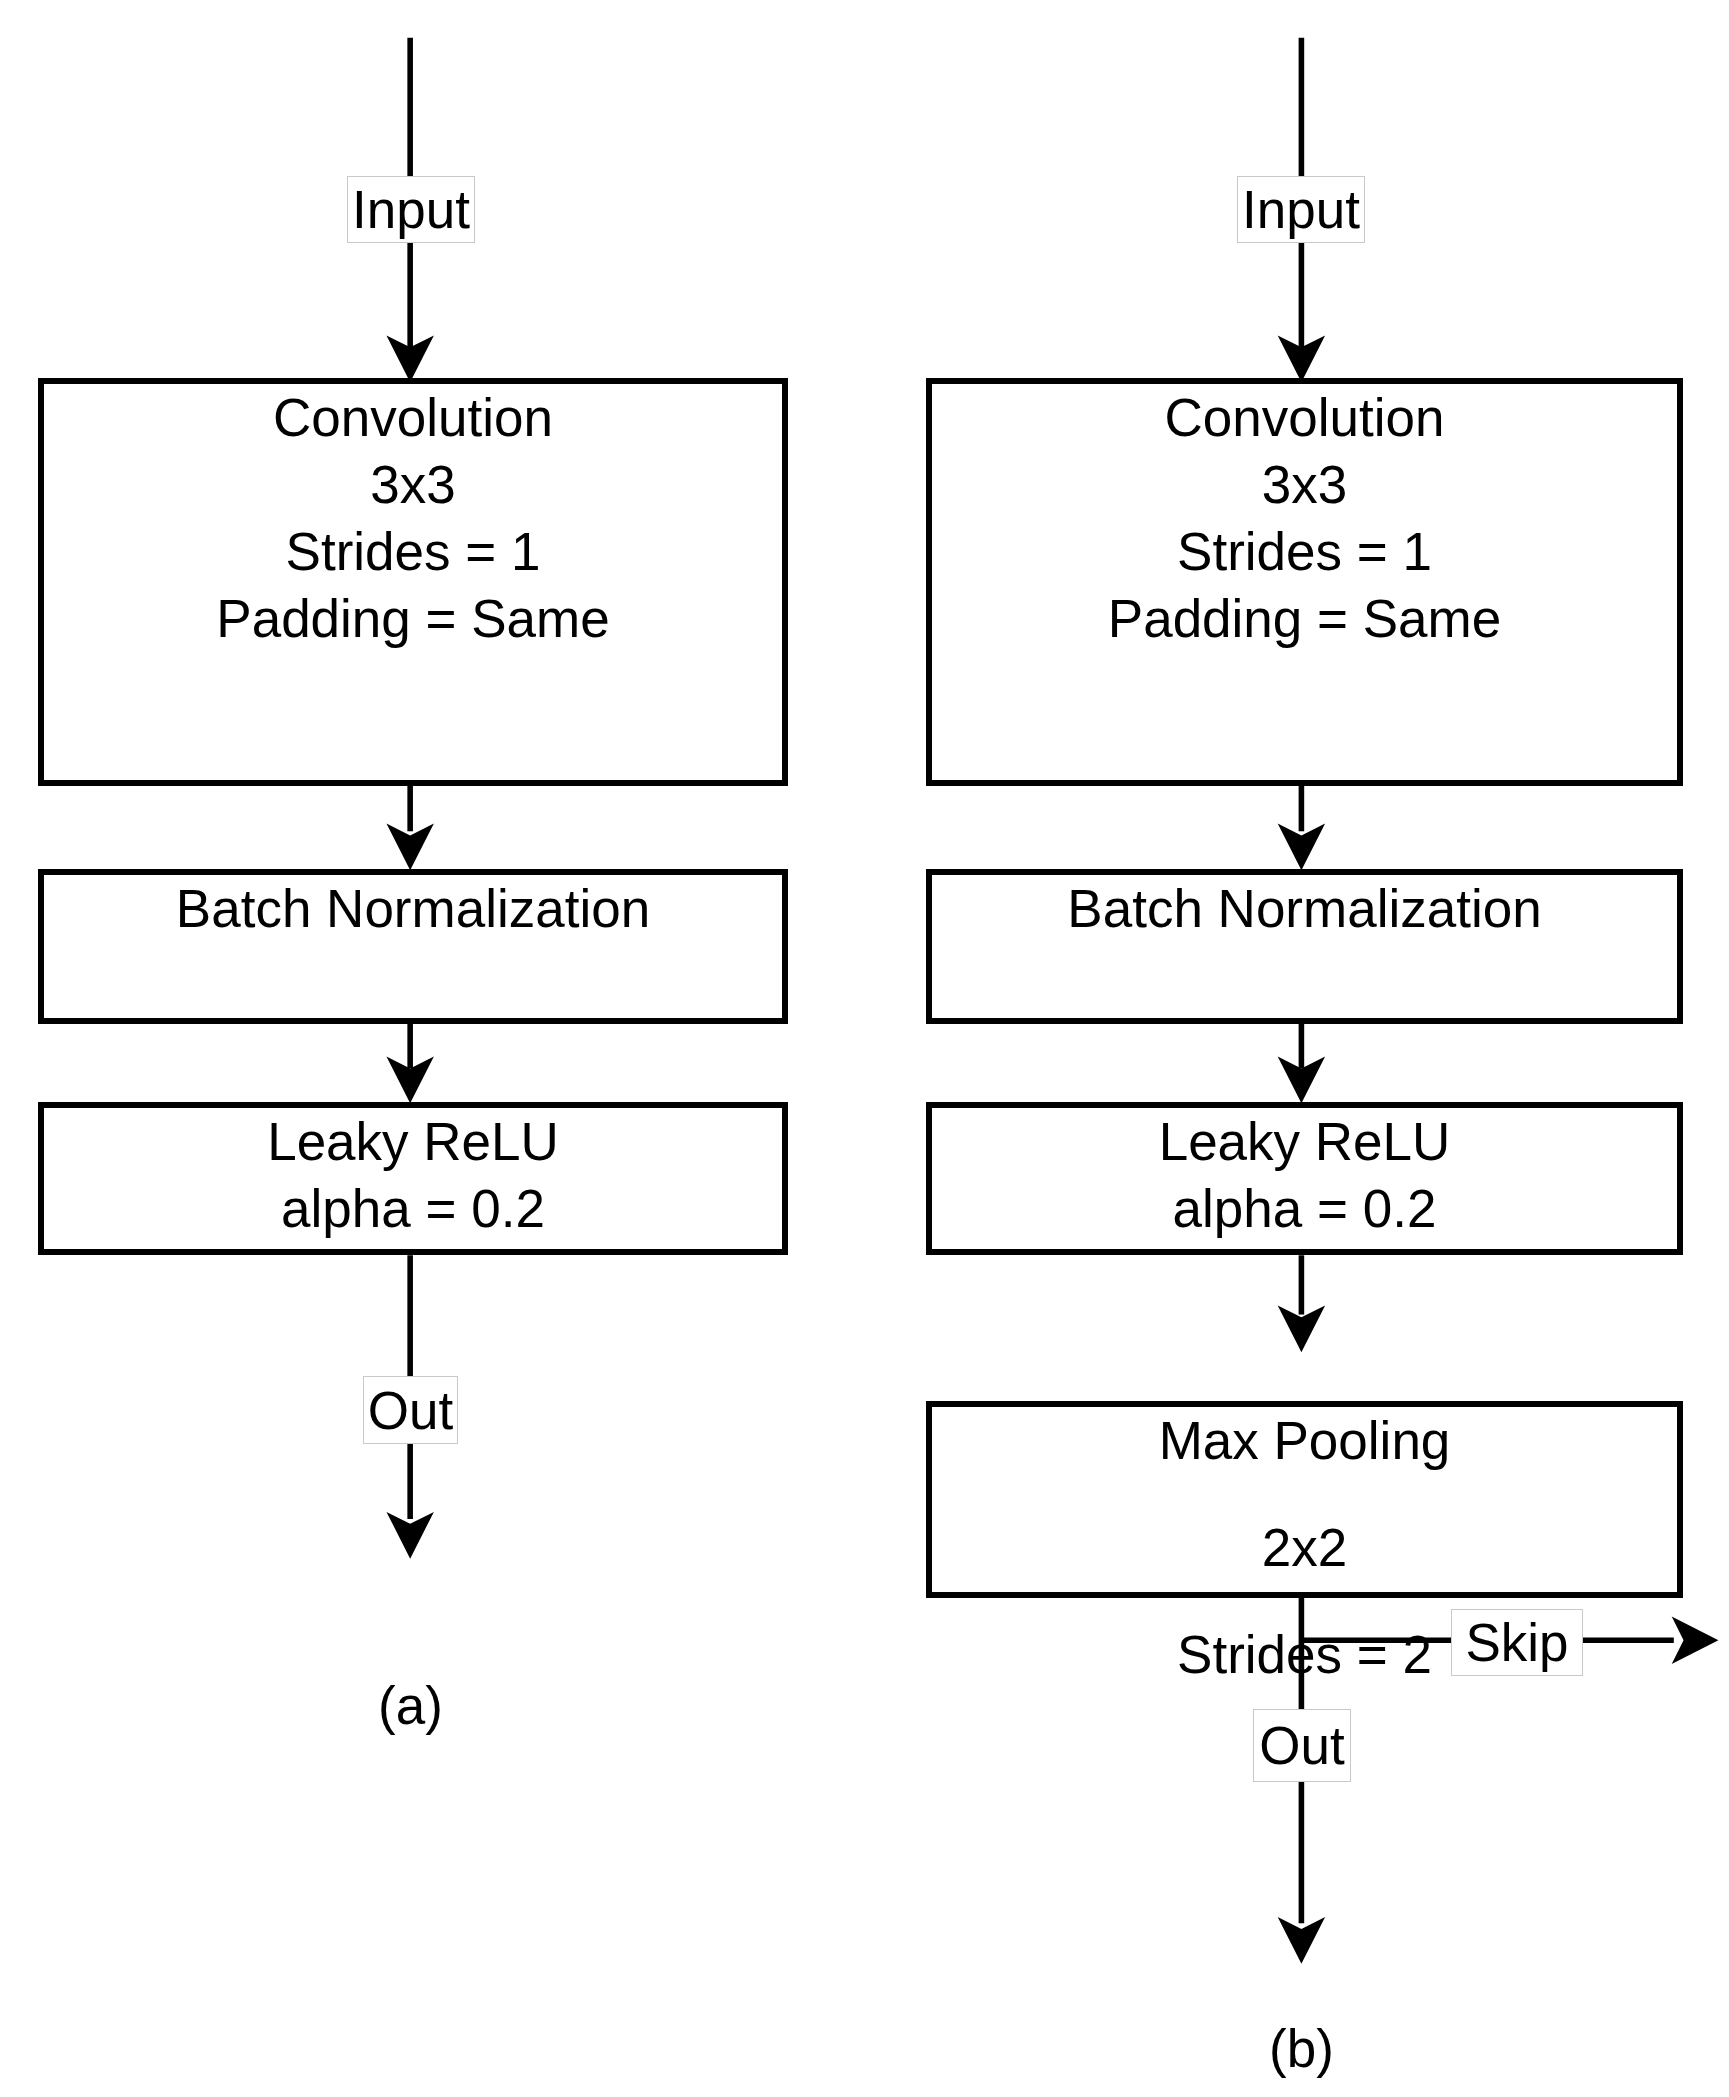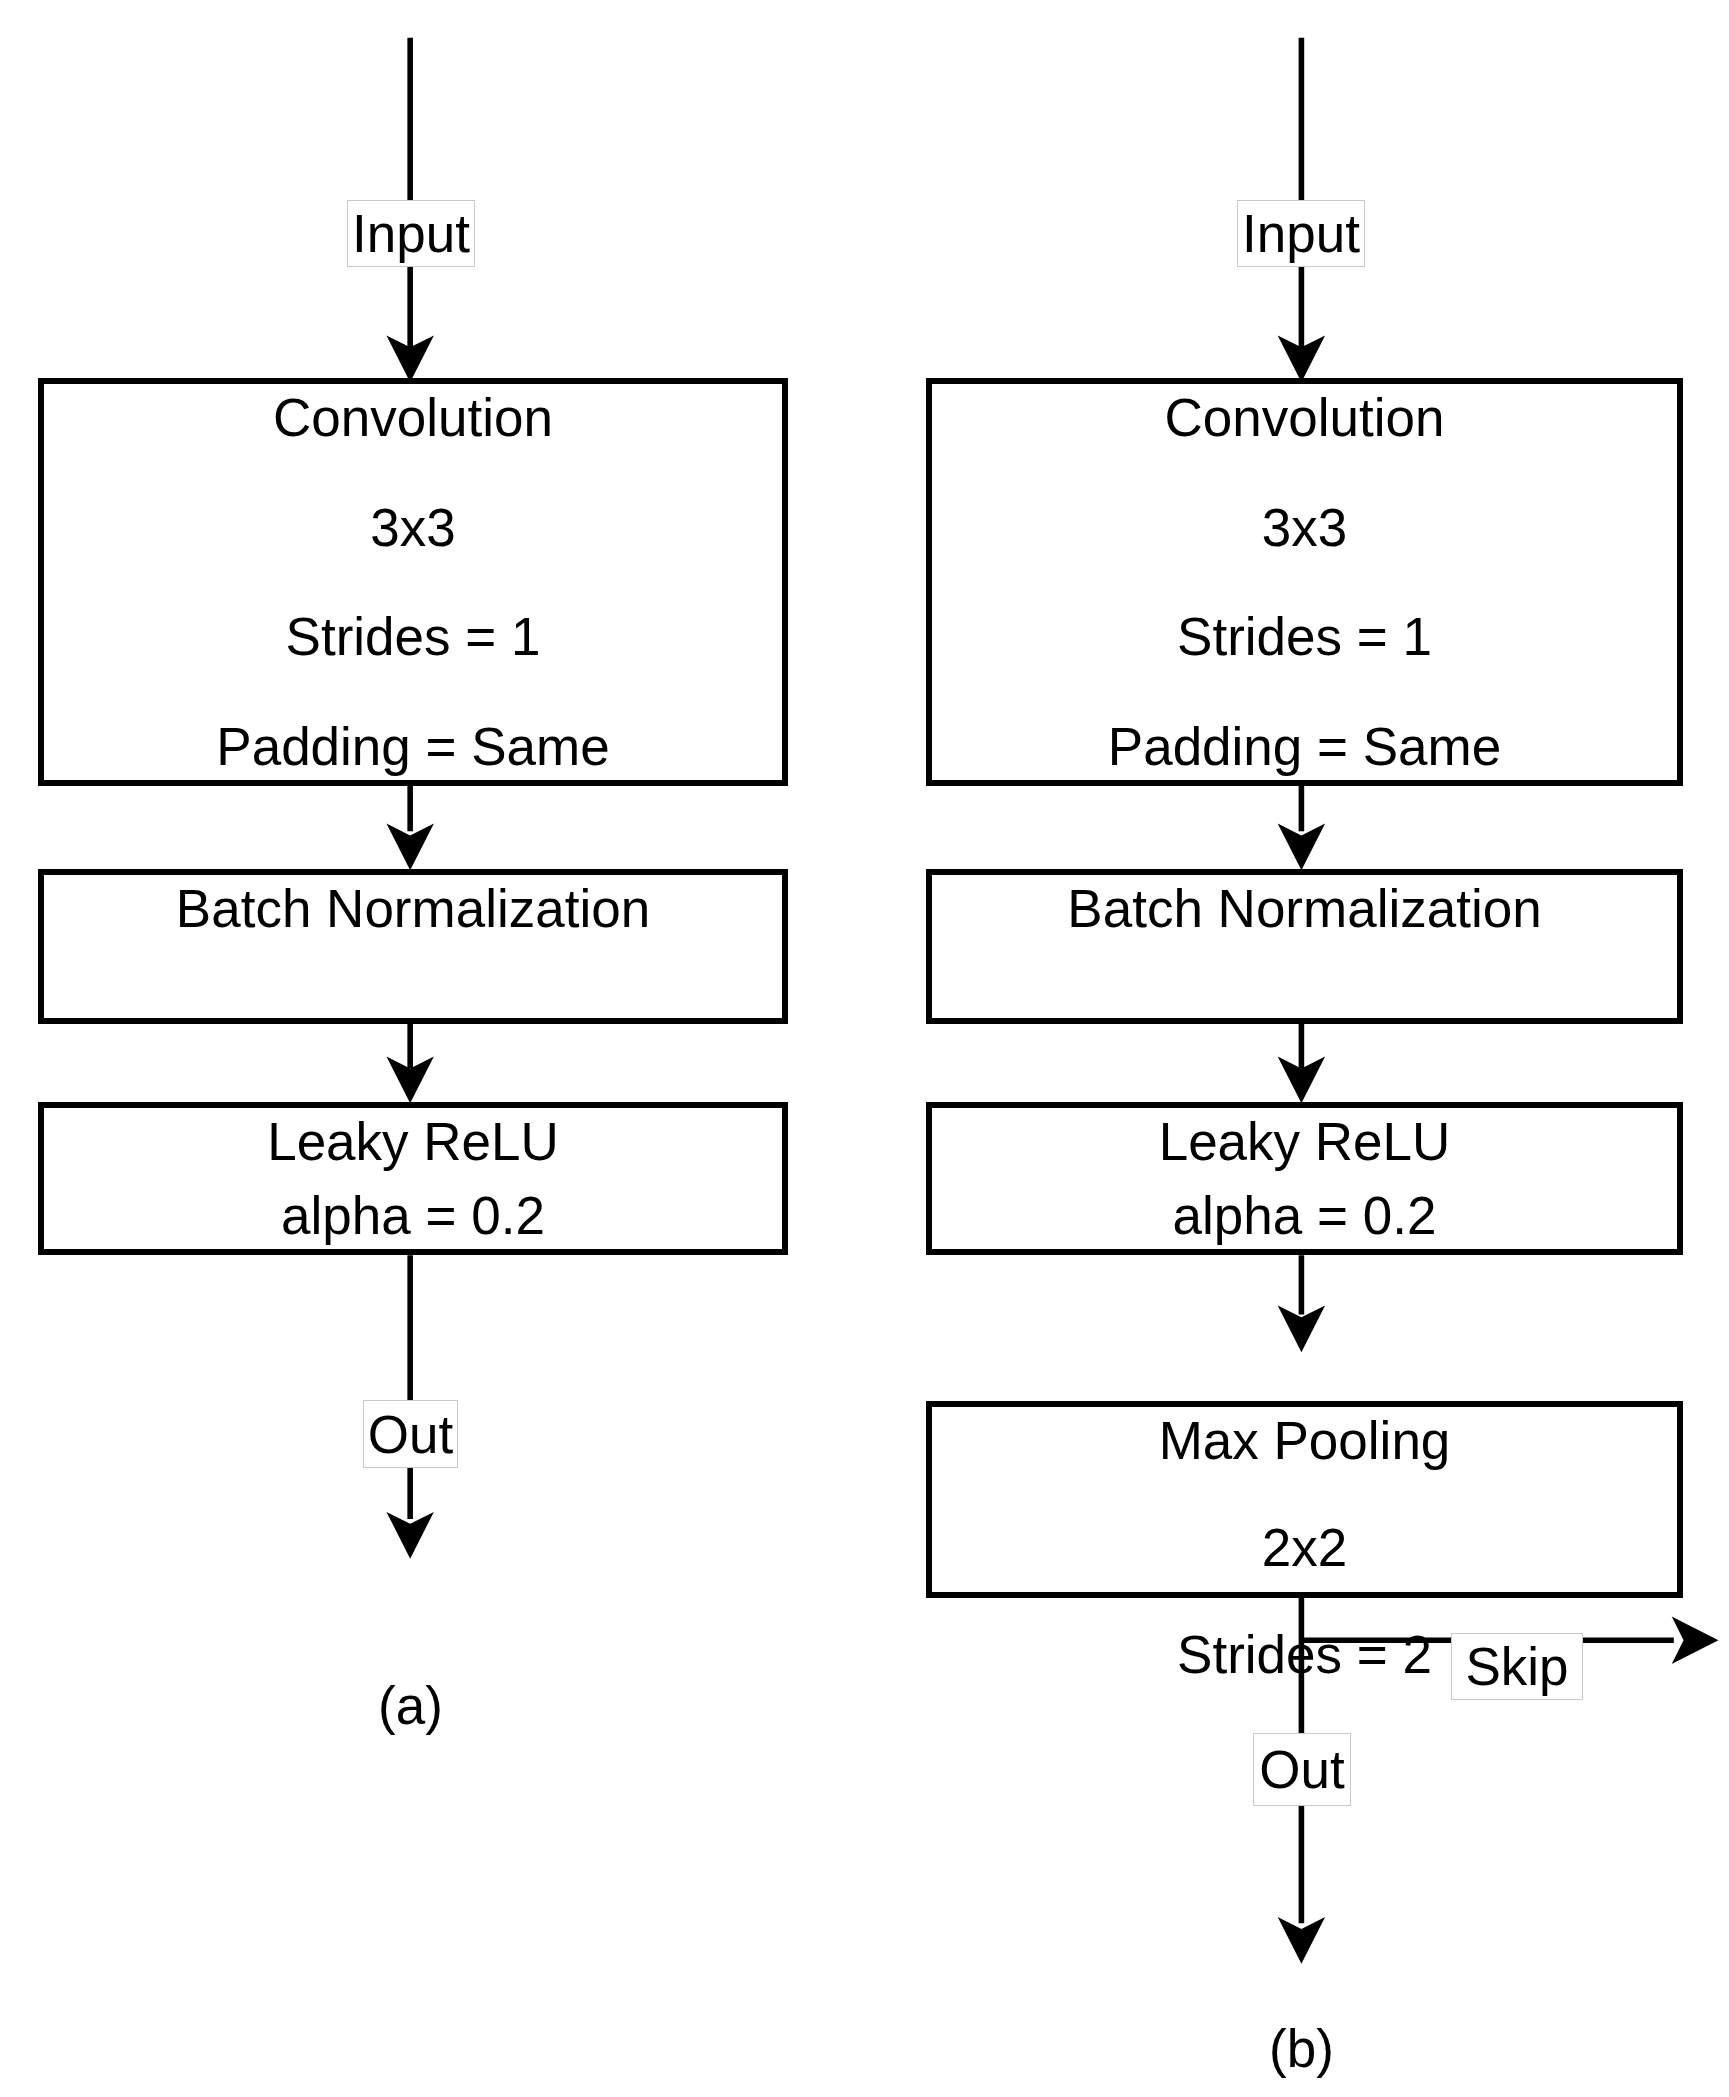--- a/index.html
+++ b/index.html
@@ -31,41 +31,40 @@
     stroke: none;
     fill: #000000;
   }
   .node {
     position: absolute;
     box-sizing: border-box;
     border: 6.3px solid #000000;
     background: #ffffff;
     display: flex;
     flex-direction: column;
-    justify-content: space-between;
+    justify-content: flex-start;
     align-items: center;
     text-align: center;
     font-size: 53px;
     line-height: 67px;
     color: #000000;
   }
   .node .tline { white-space: nowrap; }
   .tag {
     position: absolute;
     box-sizing: border-box;
     border: 1.4px solid #c9c9c9;
     background: #ffffff;
     text-align: center;
     font-size: 53px;
     color: #000000;
     white-space: nowrap;
     display: flex;
     align-items: center;
     justify-content: center;
-    margin-top: 24px;
   }
   .caption {
     position: absolute;
     text-align: center;
     font-size: 53px;
     line-height: 67px;
     color: #000000;
     white-space: nowrap;
   }
 </style>

